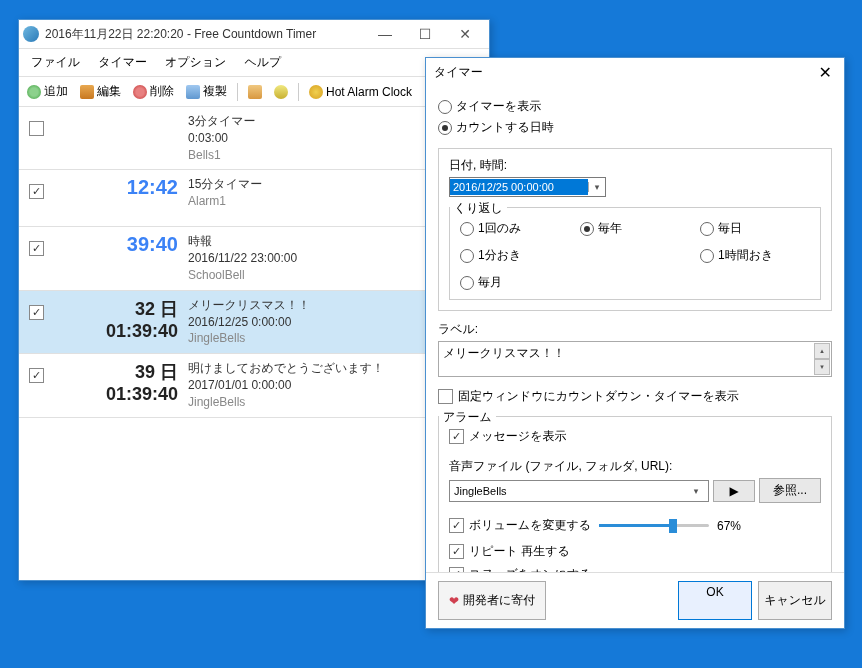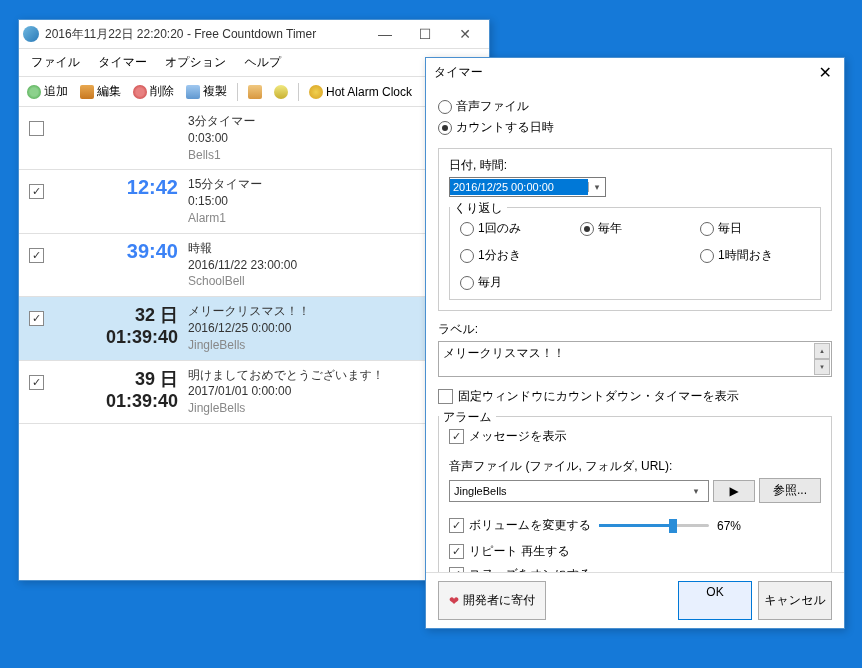--- a/index.html
+++ b/index.html
@@ -450,21 +450,20 @@
           <div class="desc-sound">Bells1</div>
         </div>
       </div>
       <div class="timer-row">
         <div class="chk-col"><span class="chk-box">✓</span></div>
         <div class="time-col">
           <div class="time-big">12:42</div>
         </div>
         <div class="desc-col">
           <div>15分タイマー</div>
-          <div>0:15:00</div>
           <div class="desc-sound">Alarm1</div>
         </div>
       </div>
       <div class="timer-row">
         <div class="chk-col"><span class="chk-box">✓</span></div>
         <div class="time-col">
           <div class="time-big">39:40</div>
         </div>
         <div class="desc-col">
           <div>時報</div>
@@ -501,21 +500,21 @@
 
 <div class="window dialog-window">
   <div class="dialog-title">
     <span style="flex:1">タイマー</span>
     <span class="dialog-close">✕</span>
   </div>
   <div class="dialog-body">
 
     <div class="radio-row">
       <span class="radio"></span>
-      <span>音声ファイル</span>
+      <span>タイマーを表示</span>
     </div>
     <div class="radio-row">
       <span class="radio checked"></span>
       <span>カウントする日時</span>
     </div>
 
     <div class="group">
       <div class="dt-label">日付, 時間:</div>
       <div class="dt-input">
         <span class="dt-value">2016/12/25 00:00:00</span>

